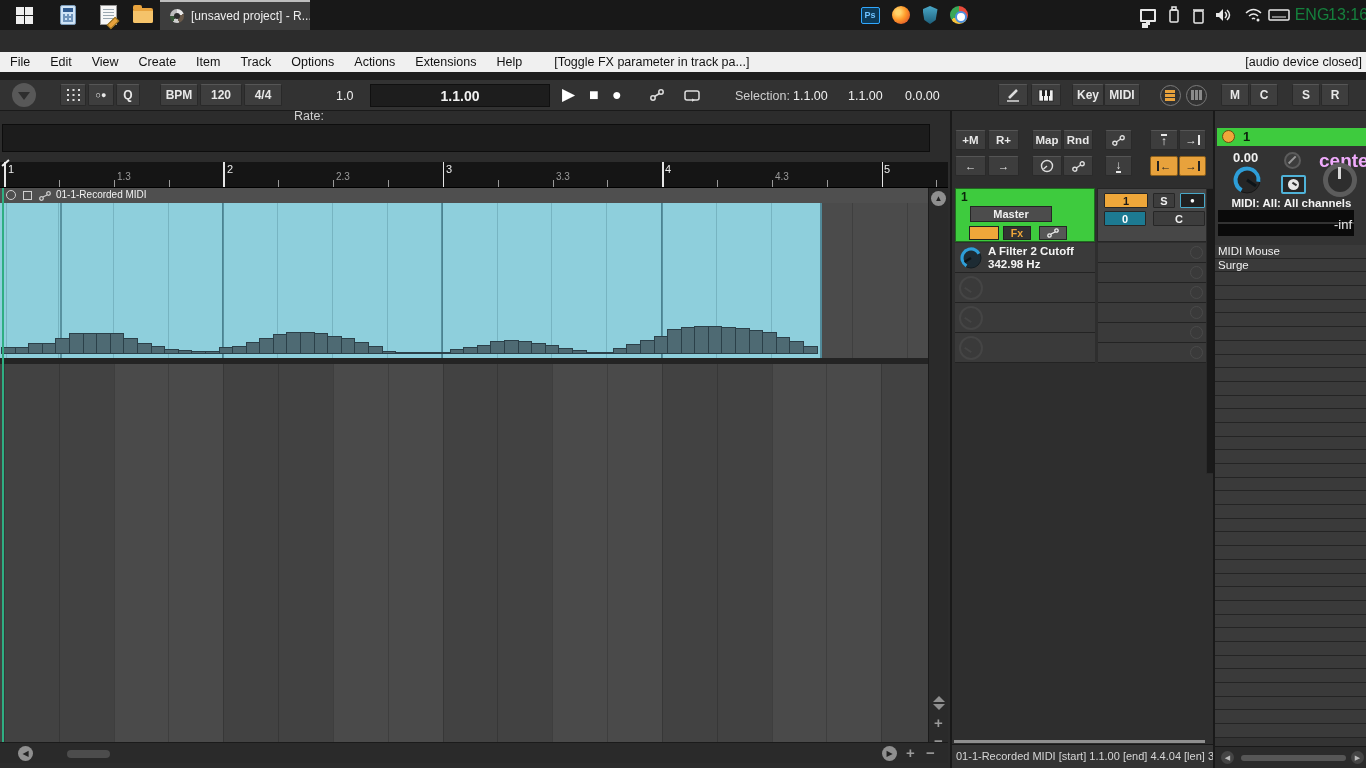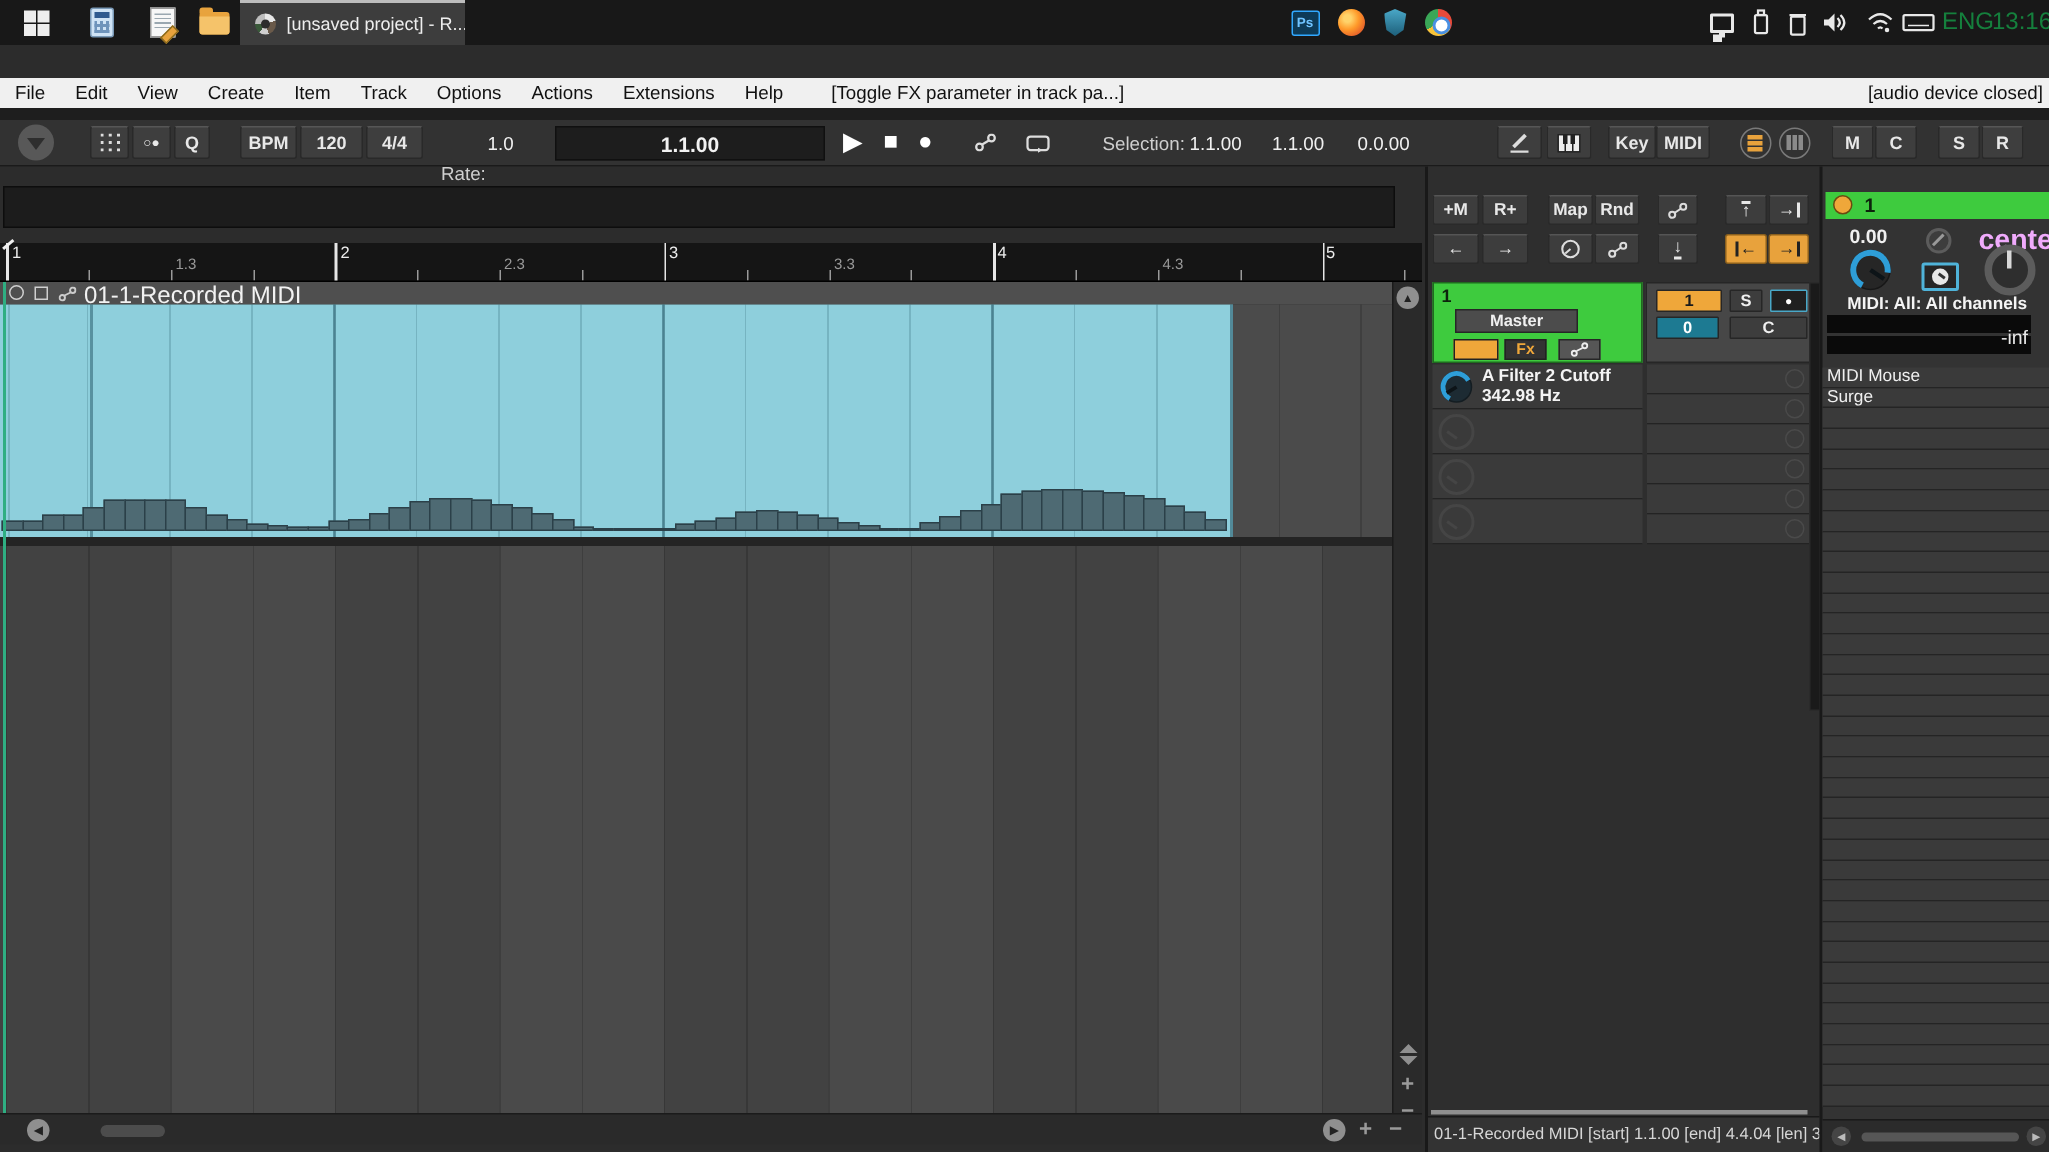--- a/index.html
+++ b/index.html
@@ -78,21 +78,21 @@
   .ruler { left:0; top:162px; width:948px; height:26px; background:#151515; border-bottom:1px solid #000; overflow:hidden; }
   .tick { position:absolute; bottom:0; width:1px; height:7px; background:#9a9a9a; }
   .tick.major { top:0; height:26px; width:1.5px; background:#e6e6e6; }
   .rlabel { position:absolute; top:9px; color:#9a9a9a; font-size:10px; padding-left:3px; }
   .rlabel.major { top:1px; color:#ececec; font-size:11px; }
   .cursor-flag { position:absolute; left:1px; top:162px; width:9px; height:2px; background:#f0f0f0; transform:rotate(-40deg); z-index:6; }
 
   .track-header { left:0; top:188px; width:928px; height:15px; background:#4f4f4f; }
   .ih-circle { position:absolute; left:6px; top:2px; width:10px; height:10px; border:1.5px solid #cfcfcf; border-radius:50%; }
   .ih-square { position:absolute; left:23px; top:3px; width:9px; height:9px; border:1.5px solid #cfcfcf; }
-  .ih-name { position:absolute; left:56px; top:1px; color:#f2f2f2; font-size:16px; }
+  .ih-name { position:absolute; left:56px; top:1px; color:#f2f2f2; font-size:10px; }
 
   .midi-item { left:0; top:203px; width:822px; height:155px; background:#8ecfdc; overflow:hidden;
     background-image:
       repeating-linear-gradient(90deg, rgba(22,70,86,0.45) 0 2px, transparent 2px 219.33px),
       repeating-linear-gradient(90deg, rgba(22,70,86,0.2) 0 1px, transparent 1px 54.83px);
     background-position:222px 0,58px 0;
     border-right:2px solid rgba(22,70,86,0.5); }
   .ccbars { position:absolute; left:2px; bottom:4px; width:816px; height:32px; display:flex; align-items:flex-end; }
   .ccbar { flex:1; background:#4e6a73; border:1px solid #2b4049; margin-left:-1px; min-height:2px; }
   .track-rest { left:822px; top:203px; width:106px; height:155px;
@@ -289,21 +289,21 @@
             <rect x="11" y="10" width="2" height="2"></rect>
           </g>
       </svg>
     </div>
     <div class="tbtn" style="left:88px;width:26px;font-size:9px;">○●</div>
     <div class="tbtn" style="left:116px;width:24px;">Q</div>
     <div class="tbtn" style="left:160px;width:38px;">BPM</div>
     <div class="tbtn" style="left:200px;width:42px;">120</div>
     <div class="tbtn" style="left:244px;width:38px;">4/4</div>
     <span class="tlabel" style="left:294px;margin-top:20px;">Rate:</span>
-    <span class="tvalue" style="left:325px;">1.0</span>
+    <span class="tvalue" style="left:336px;">1.0</span>
     <div class="timebox">1.1.00</div>
     <span class="tglyph" style="left:562px;font-size:17px;">▶</span>
     <span class="tglyph" style="left:589px;">■</span>
     <span class="tglyph" style="left:612px;">●</span>
     <div class="tbtn" style="left:644px;width:26px;background:transparent;border-color:transparent;">
       <svg width="14" height="12" viewBox="0 0 14 12">
           <circle cx="3" cy="9" r="2.2" fill="none" stroke="#ddd" stroke-width="1.5"></circle>
           <circle cx="11" cy="3" r="2.2" fill="none" stroke="#ddd" stroke-width="1.5"></circle>
           <line x1="4.5" y1="7.5" x2="9.5" y2="4.5" stroke="#ddd" stroke-width="1.5"></line>
         </svg>

